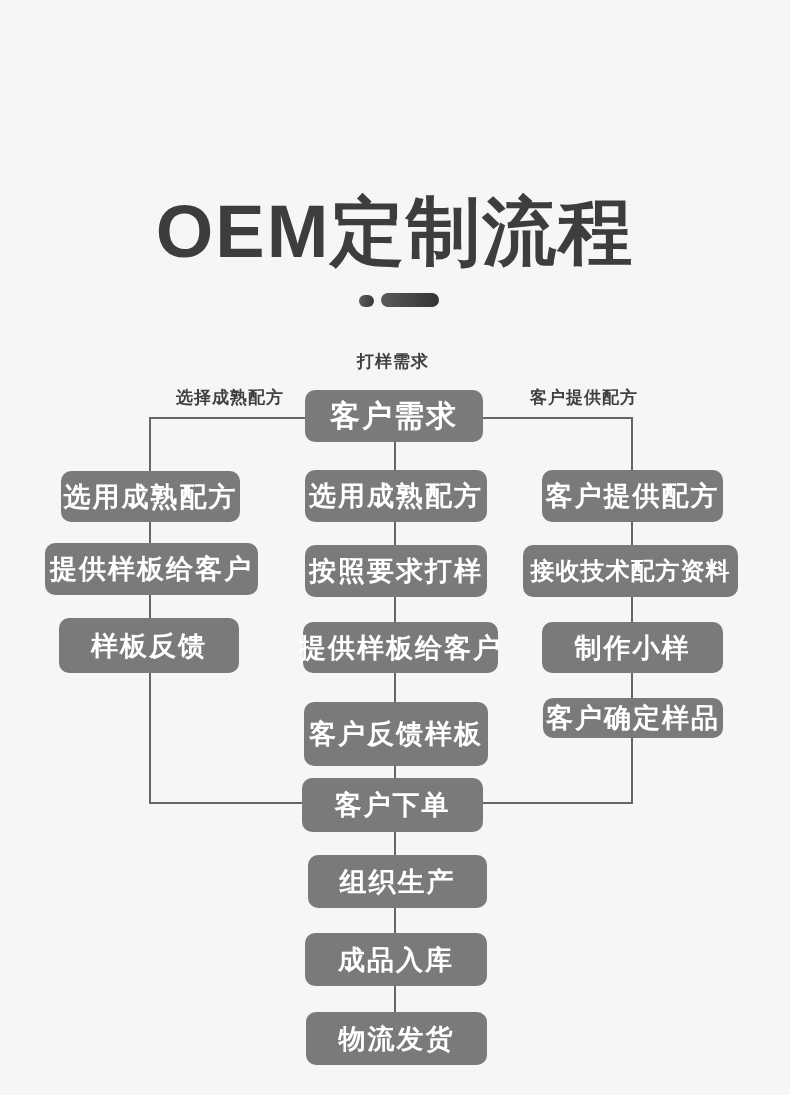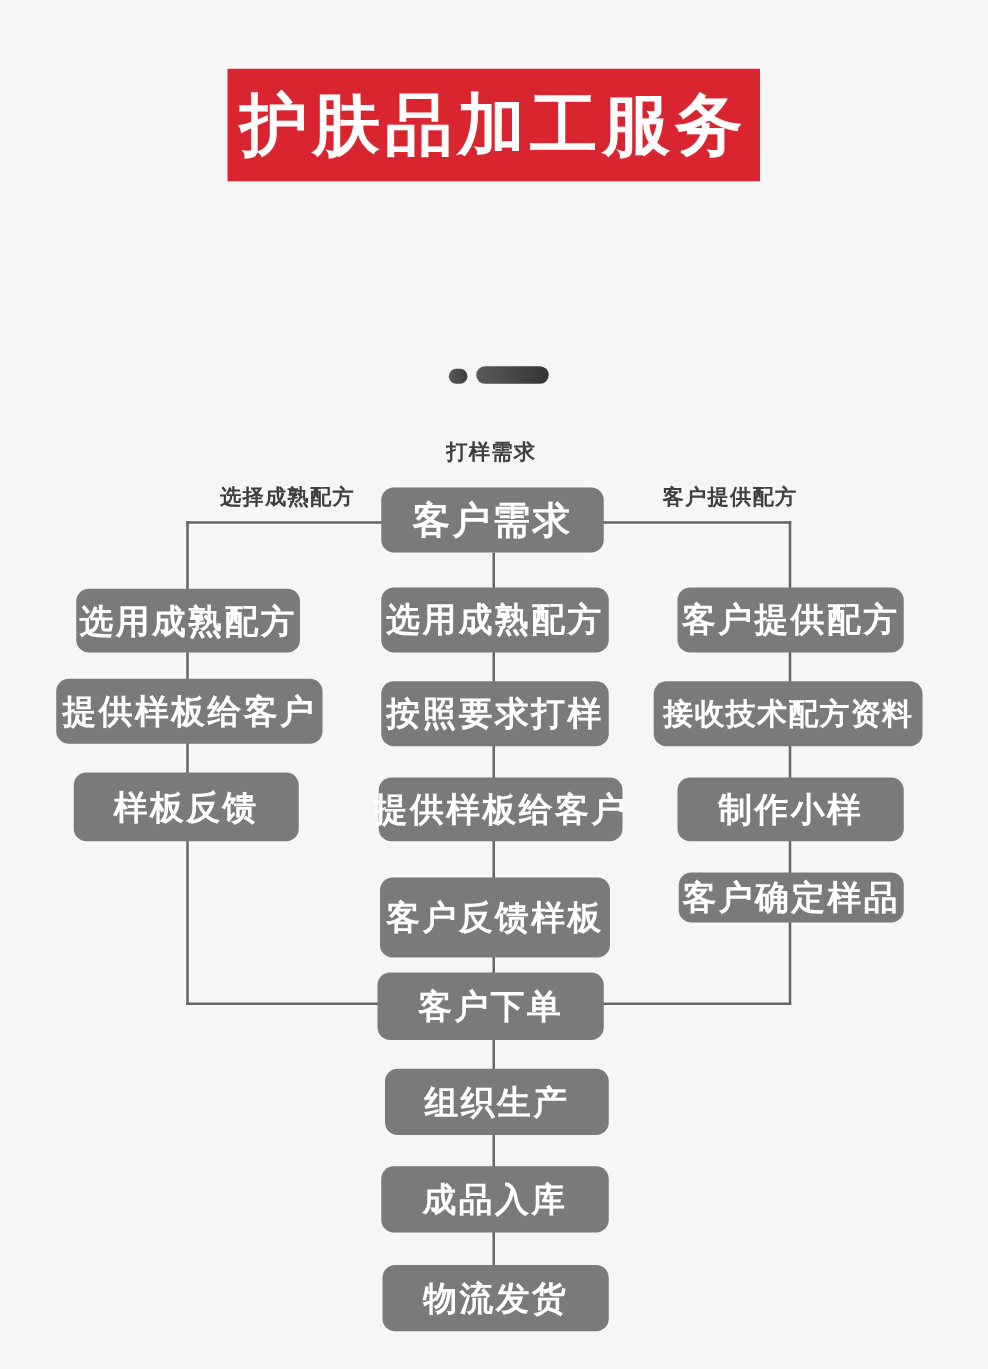--- a/index.html
+++ b/index.html
@@ -58,24 +58,22 @@
     white-space: nowrap;
   }
   .fbox-root  { font-size: 30px; }
   .fbox-small { font-size: 24px; letter-spacing: 1px; }
 </style>
 </head>
 <body>
 
 <div class="page">
 
-  <div class="banner">
-    <span>护肤品加工服务</span>
-  </div>
 
+  <div class="heading">OEM定制流程</div>
 
   <div class="deco deco-dot"></div>
   <div class="deco deco-dash"></div>
 
   <div>
 
     <div class="line" style="left:149px; top:417px; width:484px; height:2px;"></div>
     <div class="line" style="left:149px; top:417px; width:2px; height:387px;"></div>
     <div class="line" style="left:631px; top:417px; width:2px; height:387px;"></div>
     <div class="line" style="left:394px; top:442px; width:2px; height:570px;"></div>

